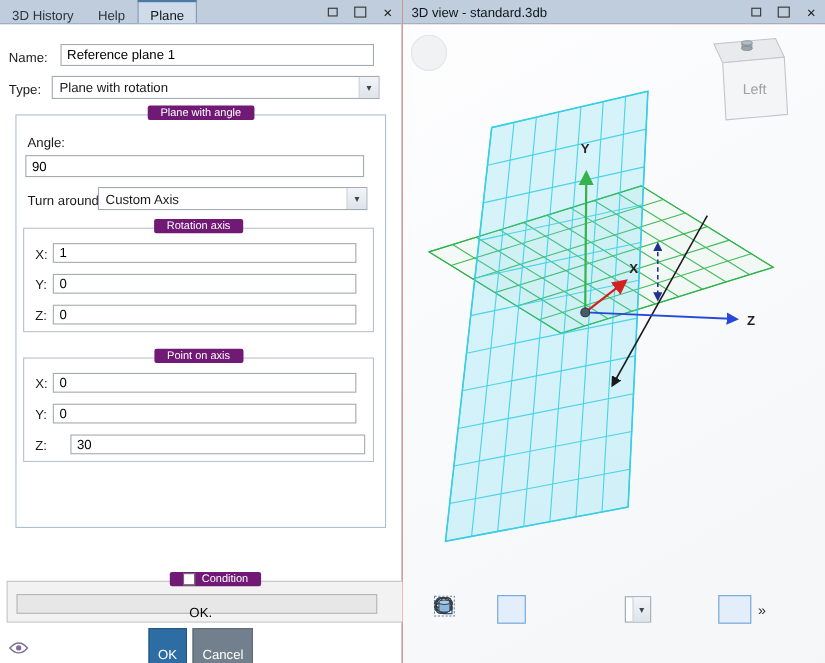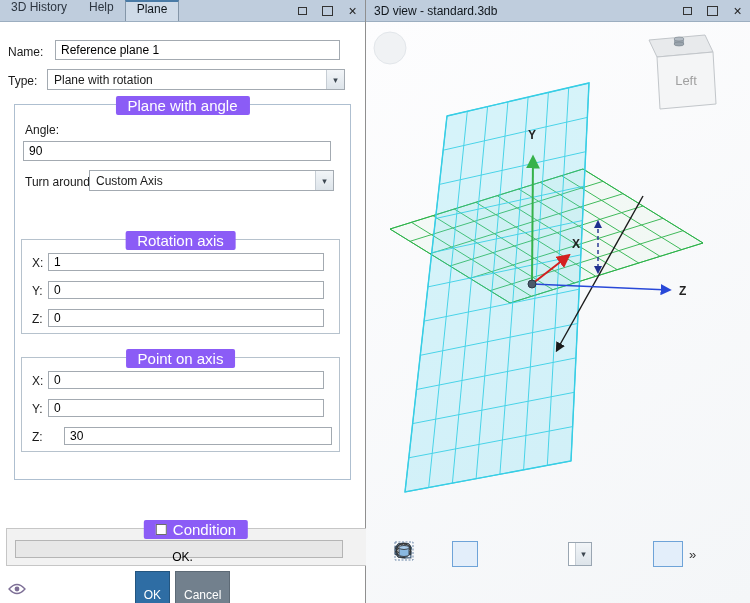--- a/index.html
+++ b/index.html
@@ -2,40 +2,40 @@
 <html><head>
 <meta charset="utf-8">
 <style>
   html,body{margin:0;padding:0;background:#fff;}
   body{width:750px;height:603px;overflow:hidden;font-family:"Liberation Sans",sans-serif;font-size:12px;color:#1a1a1a;}
   .app{display:flex;width:750px;height:603px;}
 
   
   .left-panel{width:366px;min-width:366px;position:relative;background:#ffffff;border-right:1px solid #8f8f8f;box-sizing:border-box;}
   .titlebar{height:22px;background:#bfcddd;display:flex;align-items:stretch;border-bottom:1px solid #9caec0;box-sizing:border-box;}
-  .tab{display:flex;align-items:flex-start;padding:0 11px;color:#2c3540;cursor:default;}
+  .tab{display:flex;align-items:flex-end;padding:0 11px;color:#2c3540;cursor:default;}
   .tab.active{background:#cfdbe8;border-left:1px solid #8496a8;border-right:1px solid #8496a8;border-top:2px solid #4a7ba6;color:#10161c;}
   .win-buttons{margin-left:auto;display:flex;align-items:stretch;}
   .win-btn{width:25px;display:flex;align-items:center;justify-content:center;color:#222;}
   .box-icon{display:inline-block;border:1px solid #333;background:transparent;}
   .box-icon.small{width:7px;height:6px;}
   .box-icon.big{width:9px;height:8px;}
   .close-glyph{font-size:14px;line-height:1;color:#222;}
 
   .lbl{position:absolute;white-space:nowrap;}
   .txt{position:absolute;box-sizing:border-box;border:1px solid #a3aab1;background:#fff;font-family:"Liberation Sans",sans-serif;font-size:12px;padding:1px 5px;outline:none;}
   .txt:disabled{background:#e7e7e7;border-color:#b5b5b5;color:#555;}
 
   .dropdown{position:absolute;box-sizing:border-box;border:1px solid #a3aab1;background:#fff;display:flex;align-items:stretch;}
   .dropdown .dd-value{flex:1;display:flex;align-items:center;padding:0 6px;overflow:hidden;white-space:nowrap;text-align:center;}
   .dropdown .dd-arrow{width:17px;border-left:1px solid #c6cdd4;background:linear-gradient(#f2f5f8,#dde4ea);display:flex;align-items:center;justify-content:center;color:#3c4650;font-size:9px;}
 
   .group{position:absolute;box-sizing:border-box;border:1px solid #aebfd0;}
-  .group.inner{border-color:#b6c2cd;margin-top:32px;}
-  .group-title{position:absolute;top:-9px;left:50%;transform:translateX(-50%);background:#8b5cf6;color:#fff;padding:1px 12px;font-size:15px;white-space:nowrap;border-radius:2px;display:flex;align-items:center;gap:6px;}
+  .group.inner{border-color:#b6c2cd;}
+  .group-title{position:absolute;top:-9px;left:50%;transform:translateX(-50%);background:#701a75;color:#fff;padding:1px 12px;font-size:10px;white-space:nowrap;border-radius:2px;display:flex;align-items:center;gap:6px;}
   .checkbox{display:inline-block;width:9px;height:9px;background:#fff;border:1px solid #6b6b6b;}
 
   .cond-group{position:absolute;box-sizing:border-box;border:1px solid #c6c6c6;background:#f2f2f2;}
 
   .status-line{position:absolute;left:0;width:100%;text-align:center;color:#000;}
   .btn-row{position:absolute;left:0;width:100%;display:flex;justify-content:center;gap:5px;}
   .btn{height:22px;border:1px solid;color:#fff;font-family:"Liberation Sans",sans-serif;font-size:12px;padding:16px 8px;cursor:pointer;}
   .btn.ok{background:#2e6da4;border-color:#23557f;}
   .btn.cancel{background:#72808d;border-color:#5d6a76;}
   .eye{position:absolute;left:8px;bottom:5px;}

